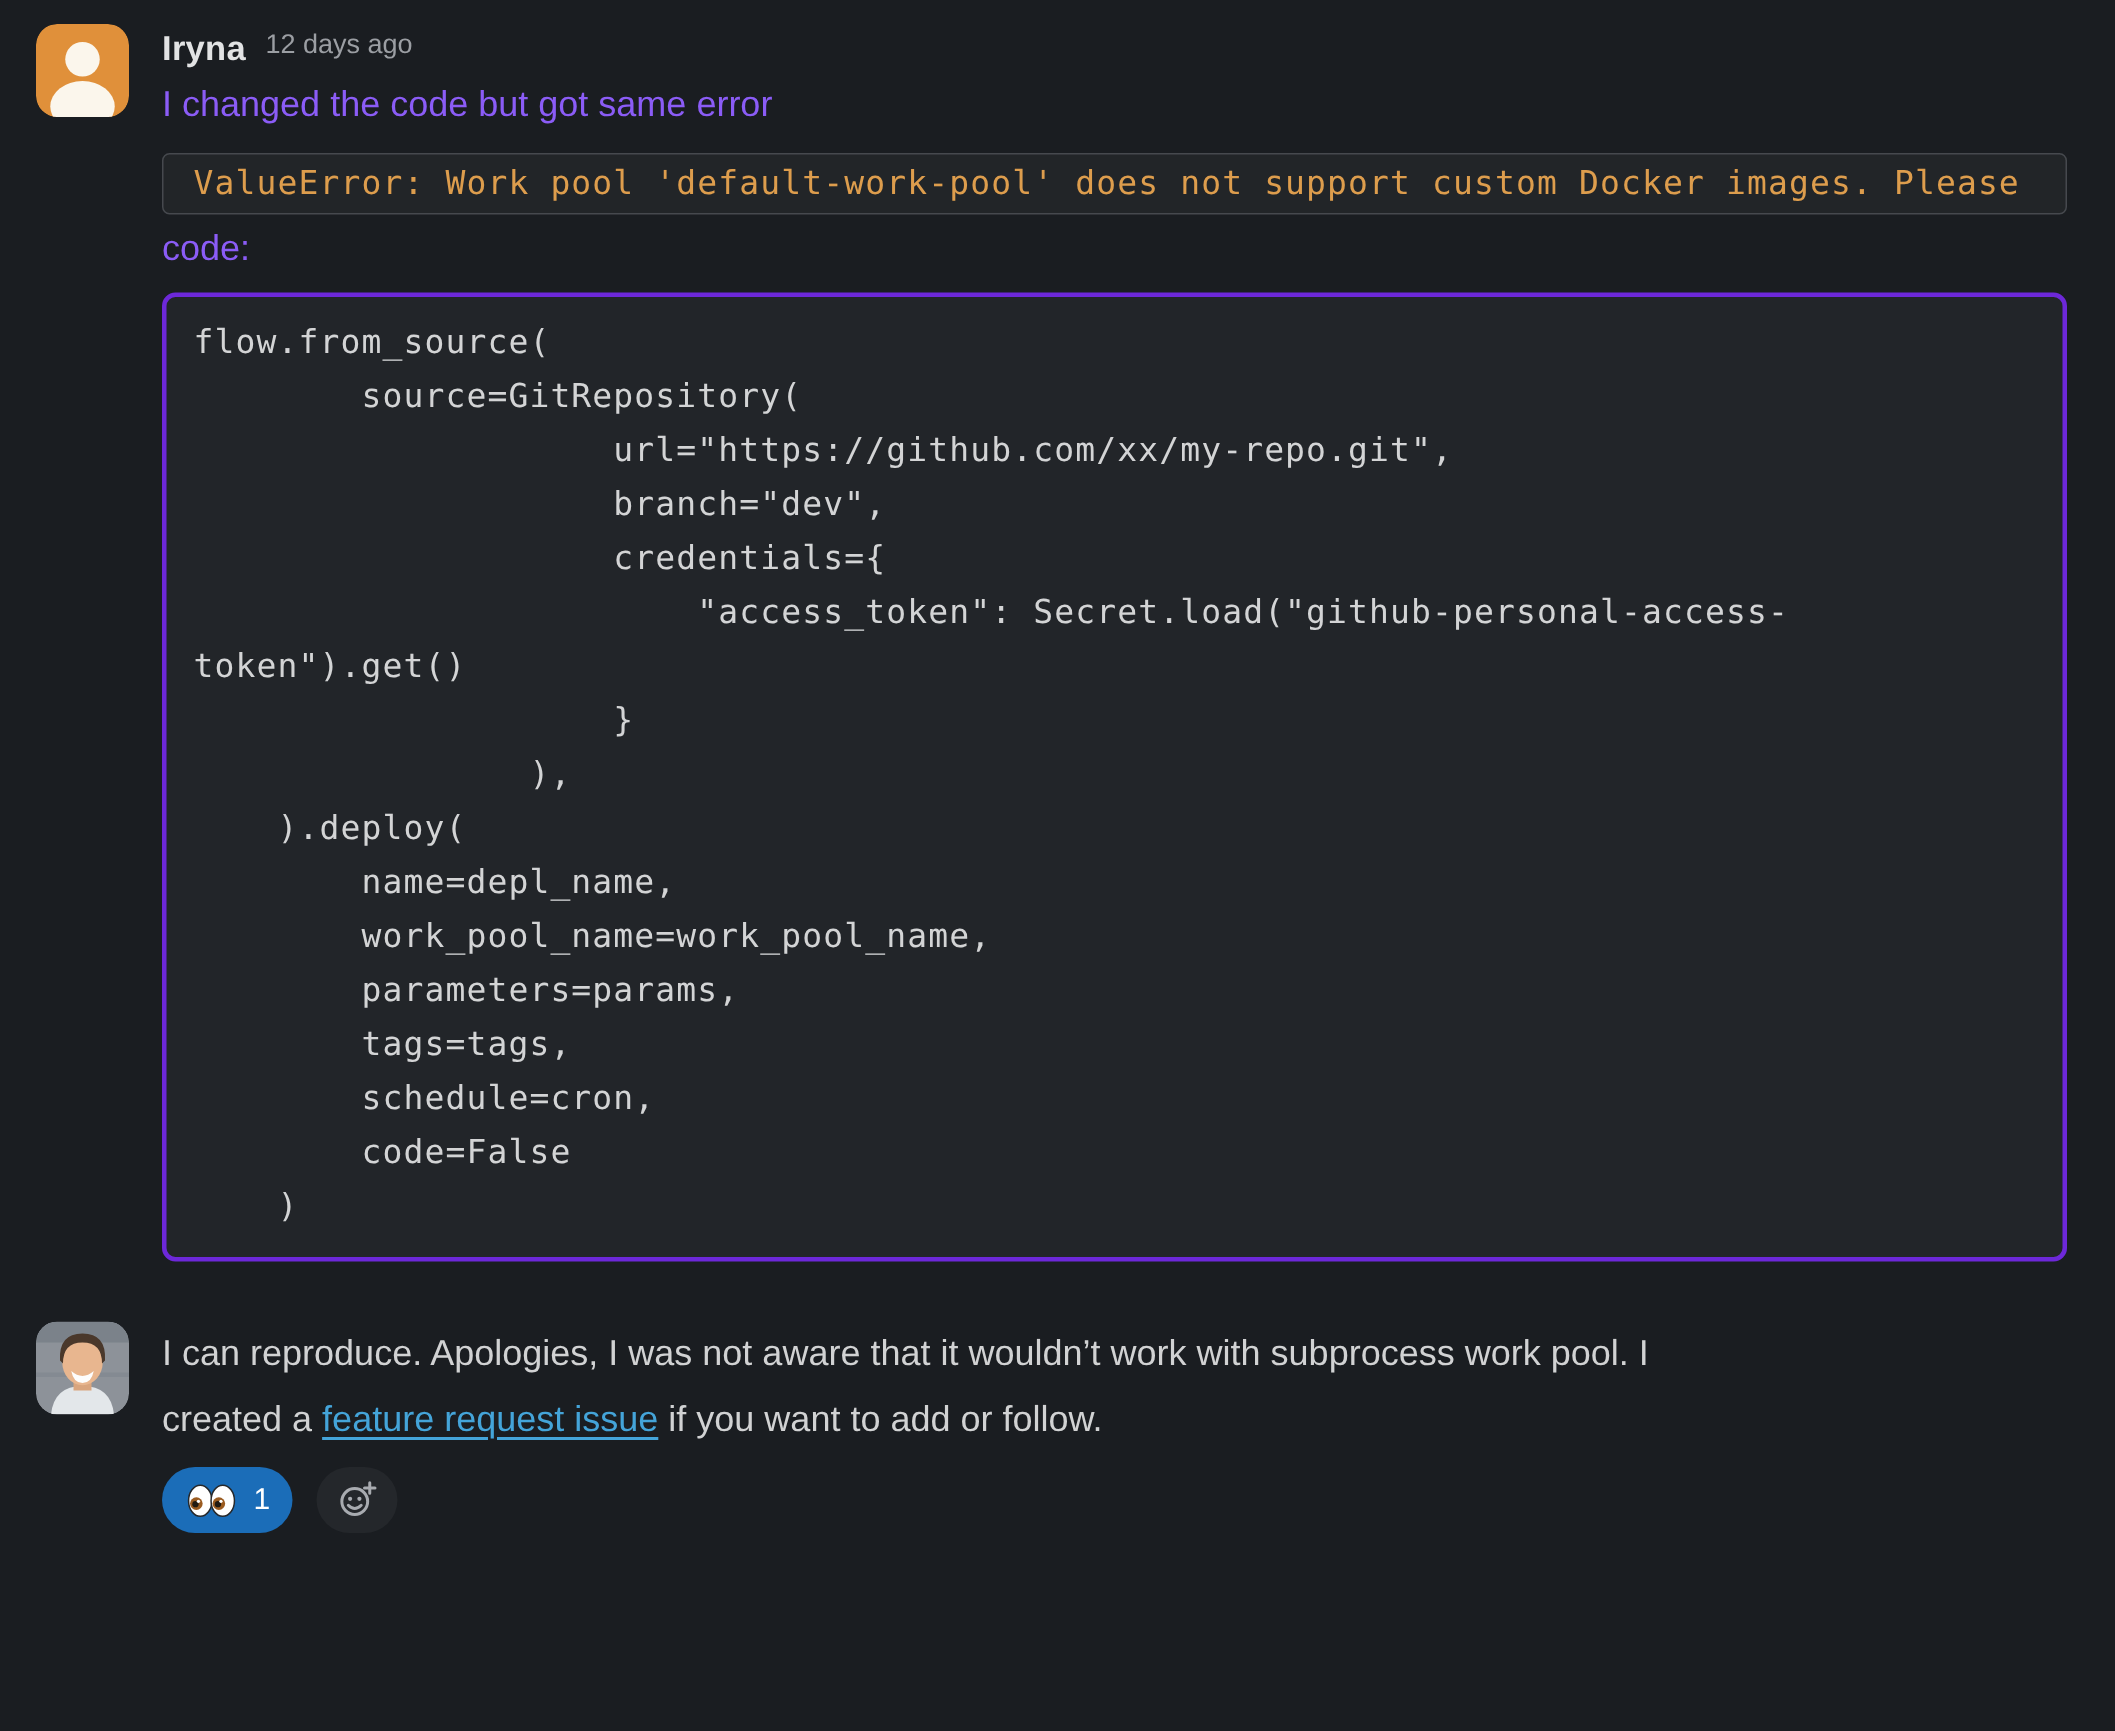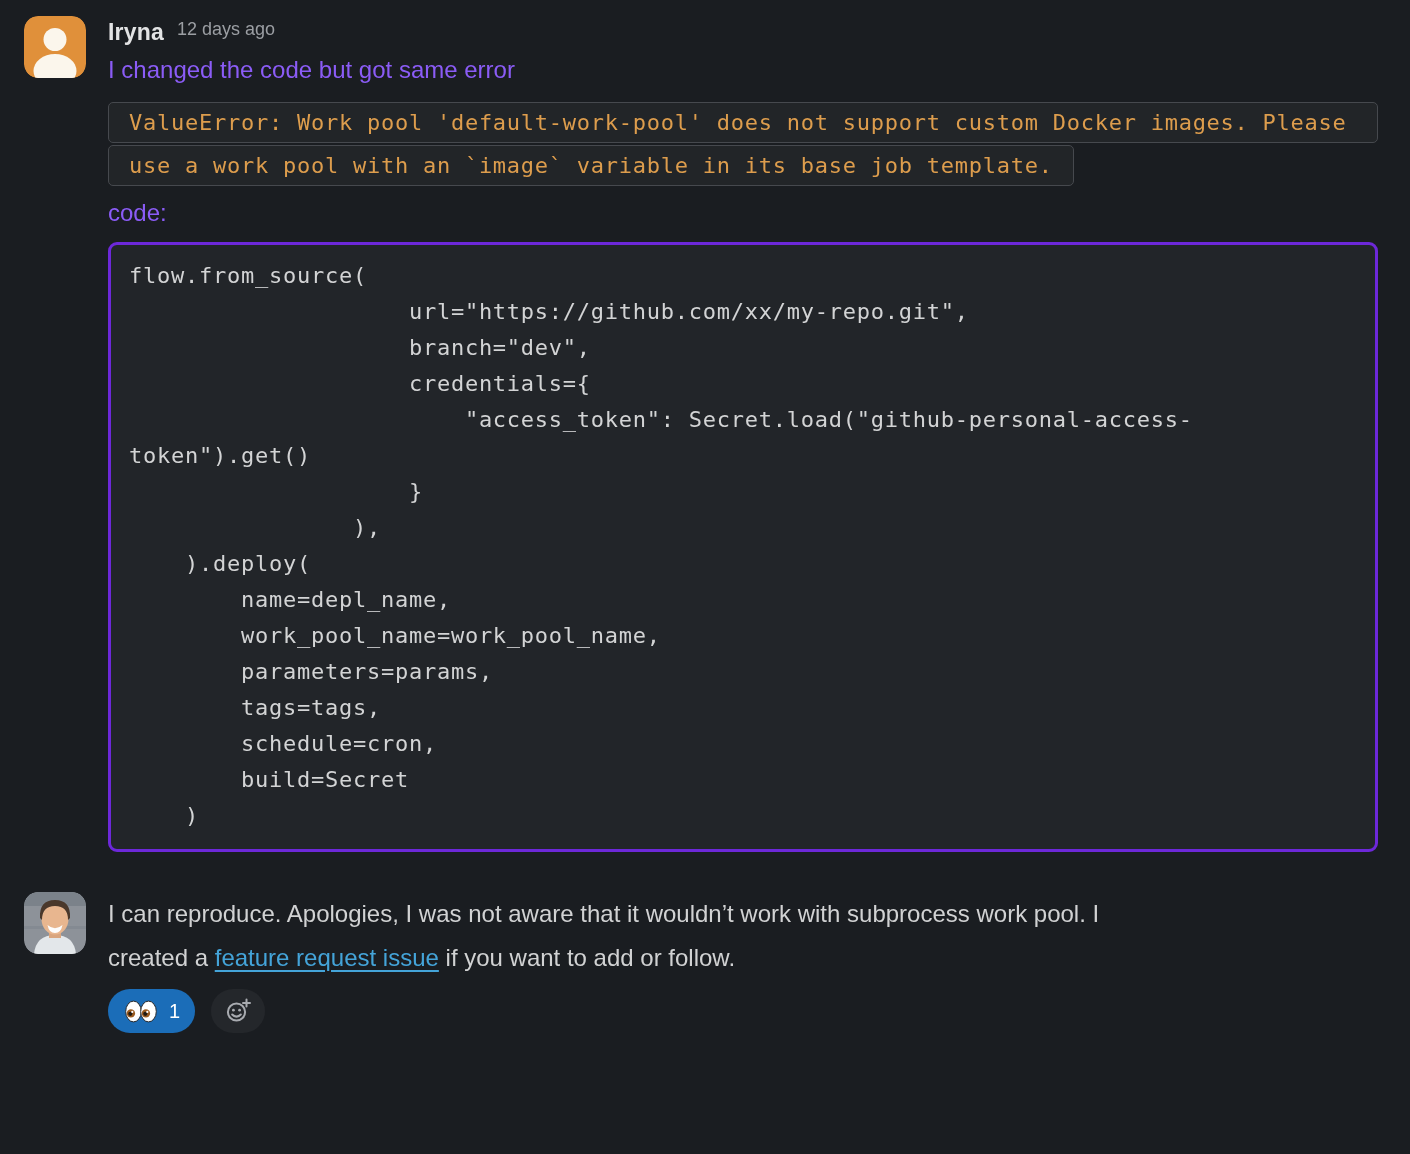--- a/index.html
+++ b/index.html
@@ -111,39 +111,39 @@
       </svg>
     </div>
     <div class="content">
       <div class="msg-header">
         <span class="author">Iryna</span>
         <span class="timestamp">12 days ago</span>
       </div>
       <div class="msg-text">I changed the code but got same error</div>
       <div class="inline-code-wrap">
         <span class="inline-code mono">ValueError: Work pool 'default-work-pool' does not support custom Docker images. Please</span>
-        <span class="inline-code mono second">use a work pool with an `image` variable in its base job template.</span>
       </div>
       <div class="msg-text code-label">code:</div>
       <div class="code-block mono">
           <div class="code-line">flow.from_source(</div>
+          <div class="code-line">        source=GitRepository(</div>
           <div class="code-line">                    url="https://github.com/xx/my-repo.git",</div>
           <div class="code-line">                    branch="dev",</div>
           <div class="code-line">                    credentials={</div>
           <div class="code-line">                        "access_token": Secret.load("github-personal-access-</div>
           <div class="code-line">token").get()</div>
           <div class="code-line">                    }</div>
           <div class="code-line">                ),</div>
           <div class="code-line">    ).deploy(</div>
           <div class="code-line">        name=depl_name,</div>
           <div class="code-line">        work_pool_name=work_pool_name,</div>
           <div class="code-line">        parameters=params,</div>
           <div class="code-line">        tags=tags,</div>
           <div class="code-line">        schedule=cron,</div>
-          <div class="code-line">        build=Secret</div>
+          <div class="code-line">        code=False</div>
           <div class="code-line">    )</div>
         </div>
     </div>
   </div>
 
   <div class="msg">
     <div class="avatar">
       <svg viewBox="0 0 62 62">
         <defs>
             <clipPath id="ac2">

